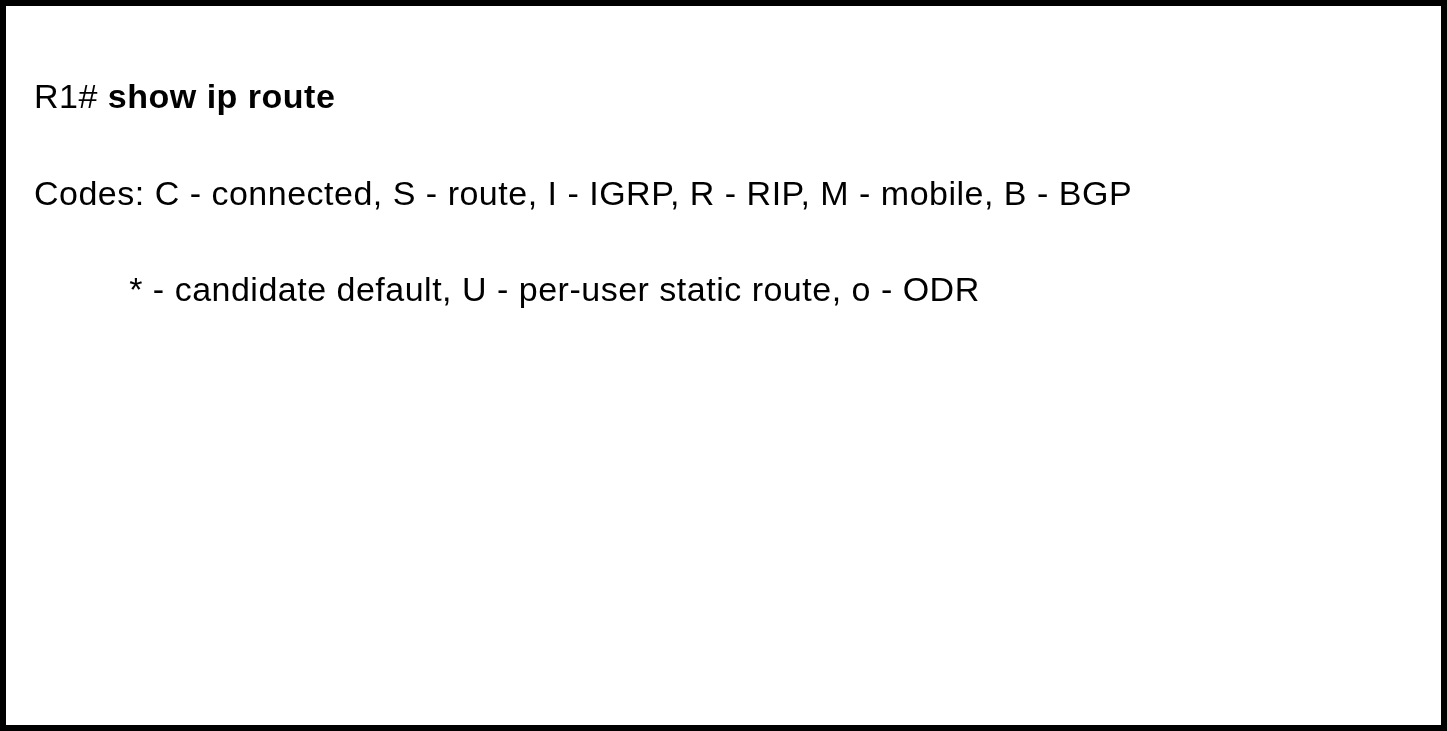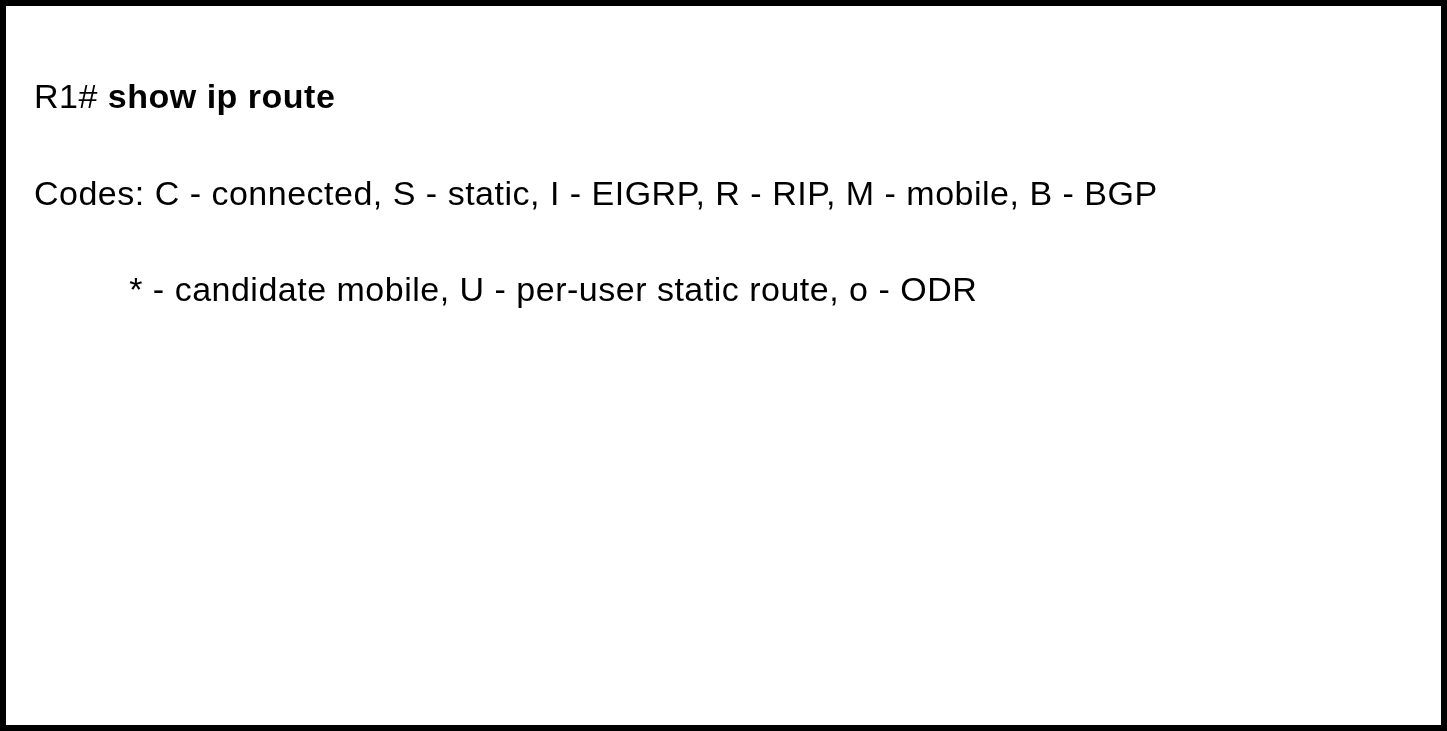--- a/index.html
+++ b/index.html
@@ -45,22 +45,22 @@
       display: block;
       padding-left: 2.8em;
     }
   </style>
 </head>
 <body>
 
 <div class="terminal-frame">
   <div class="terminal-content">
 <span class="prompt-line"><span class="prompt">R1# </span><span class="command">show ip route</span></span>
-<span class="codes-header"><span>Codes: </span><span>C - connected, S - static, I - EIGRP, R - RIP, M - mobile, B - BGP</span></span>
-<span class="code-line">* - candidate mobile, U - per-user static route, o - ODR</span>
+<span class="codes-header"><span>Codes: </span><span>C - connected, S - route, I - IGRP, R - RIP, M - mobile, B - BGP</span></span>
+<span class="code-line">* - candidate default, U - per-user static route, o - ODR</span>
 
 
 
 
 
 
   </div>
 </div>
 
 </body></html>

